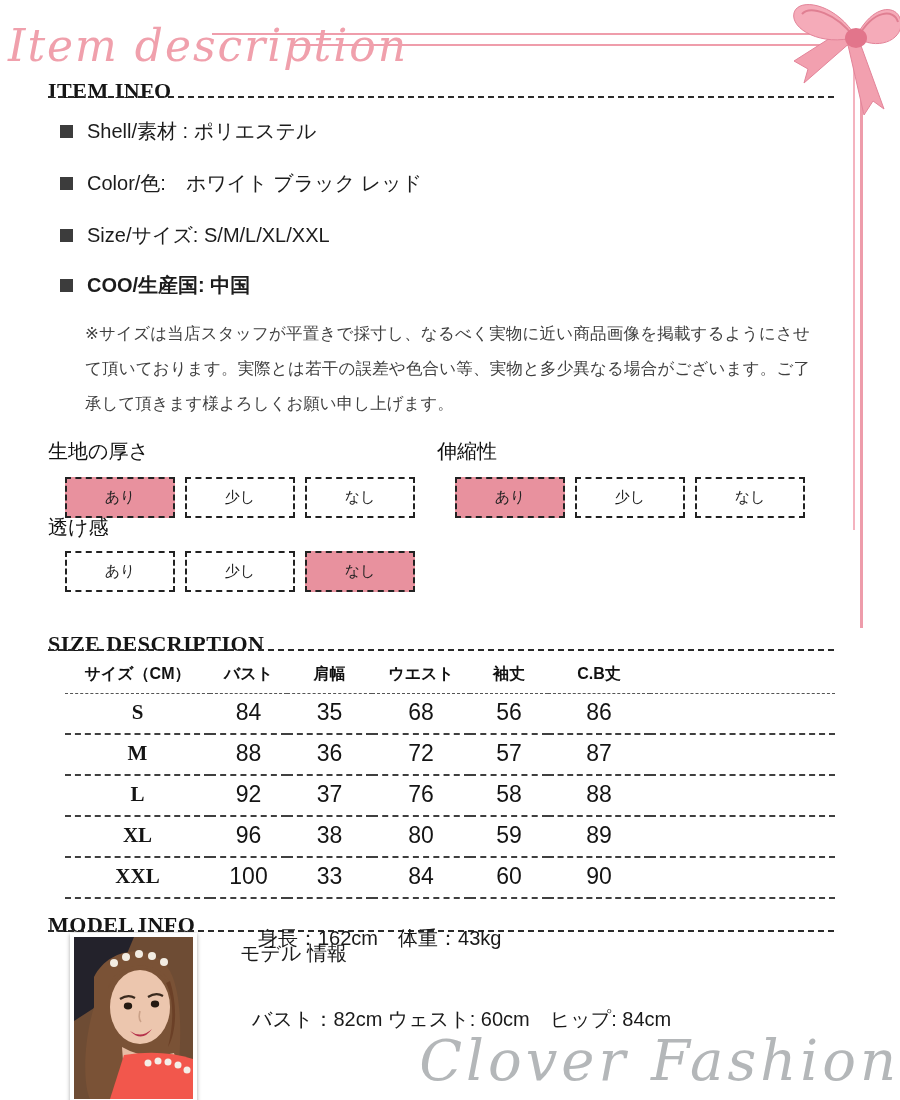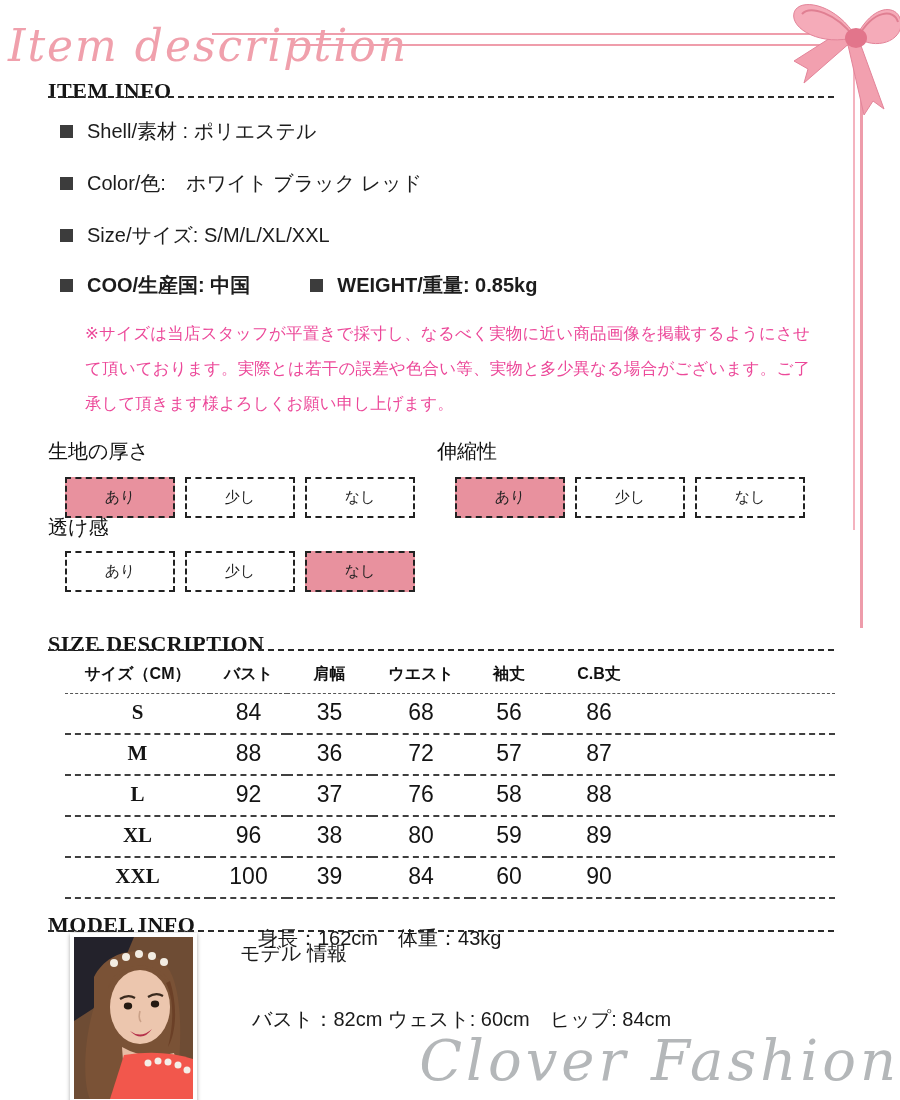--- a/index.html
+++ b/index.html
@@ -37,21 +37,21 @@
 
   
   .bullet-row { position:absolute; left:60px; display:flex; align-items:center; gap:14px; }
   .bullet-sq { width:13px; height:13px; background:#3c3c3c; flex:0 0 auto; }
   .bullet-text { font-size:20px; color:#1c1c1c; white-space:pre; }
   .bullet-pair { display:flex; gap:60px; }
   .bullet-sub { display:flex; align-items:center; gap:14px; }
 
   .note {
     position:absolute; left:85px; top:316px; width:725px;
-    font-size:16.5px; line-height:35px; color:#ec4899; text-align:justify;
+    font-size:16.5px; line-height:35px; color:#404040; text-align:justify;
   }
 
   
   .attr-label { position:absolute; font-size:20px; color:#111; }
   .optrow { position:absolute; display:flex; gap:10px; }
   .opt {
     width:110px; height:41px; border:2px dashed #222; background:#fff;
     display:flex; align-items:center; justify-content:center;
     font-size:15px; color:#222;
   }
@@ -122,24 +122,20 @@
     <span class="bullet-text">Color/色:　ホワイト ブラック レッド</span>
   </div>
   <div class="bullet-row" style="top:222px;">
     <span class="bullet-sq"></span>
     <span class="bullet-text">Size/サイズ: S/M/L/XL/XXL</span>
   </div>
   <div class="bullet-row bullet-pair" style="top:272px;font-weight:bold;">
     <span class="bullet-sub">
       <span class="bullet-sq"></span>
       <span class="bullet-text">COO/生産国: 中国</span>
-    </span>
-    <span class="bullet-sub">
-      <span class="bullet-sq"></span>
-      <span class="bullet-text">WEIGHT/重量: 0.85kg</span>
     </span>
   </div>
 
   <div class="note">※サイズは当店スタッフが平置きで採寸し、なるべく実物に近い商品画像を掲載するようにさせて頂いております。実際とは若干の誤差や色合い等、実物と多少異なる場合がございます。ご了承して頂きます様よろしくお願い申し上げます。</div>
 
   <div class="attr-label" style="left:48px; top:438px;">生地の厚さ</div>
   <div class="optrow" style="left:65px; top:477px;">
       <div class="opt on">あり</div>
       <div class="opt">少し</div>
       <div class="opt">なし</div>
@@ -216,21 +212,21 @@
           <td>96</td>
           <td>38</td>
           <td>80</td>
           <td>59</td>
           <td>89</td>
           <td class="fill"></td>
         </tr>
         <tr>
           <td class="szc">XXL</td>
           <td>100</td>
-          <td>39</td>
+          <td>33</td>
           <td>84</td>
           <td>60</td>
           <td>90</td>
           <td class="fill"></td>
         </tr>
       </tbody>
   </table>
 
   <div class="sec-heading" style="top:896px;">MODEL INFO</div>
   <div class="sec-rule" style="top:930px;"></div>

